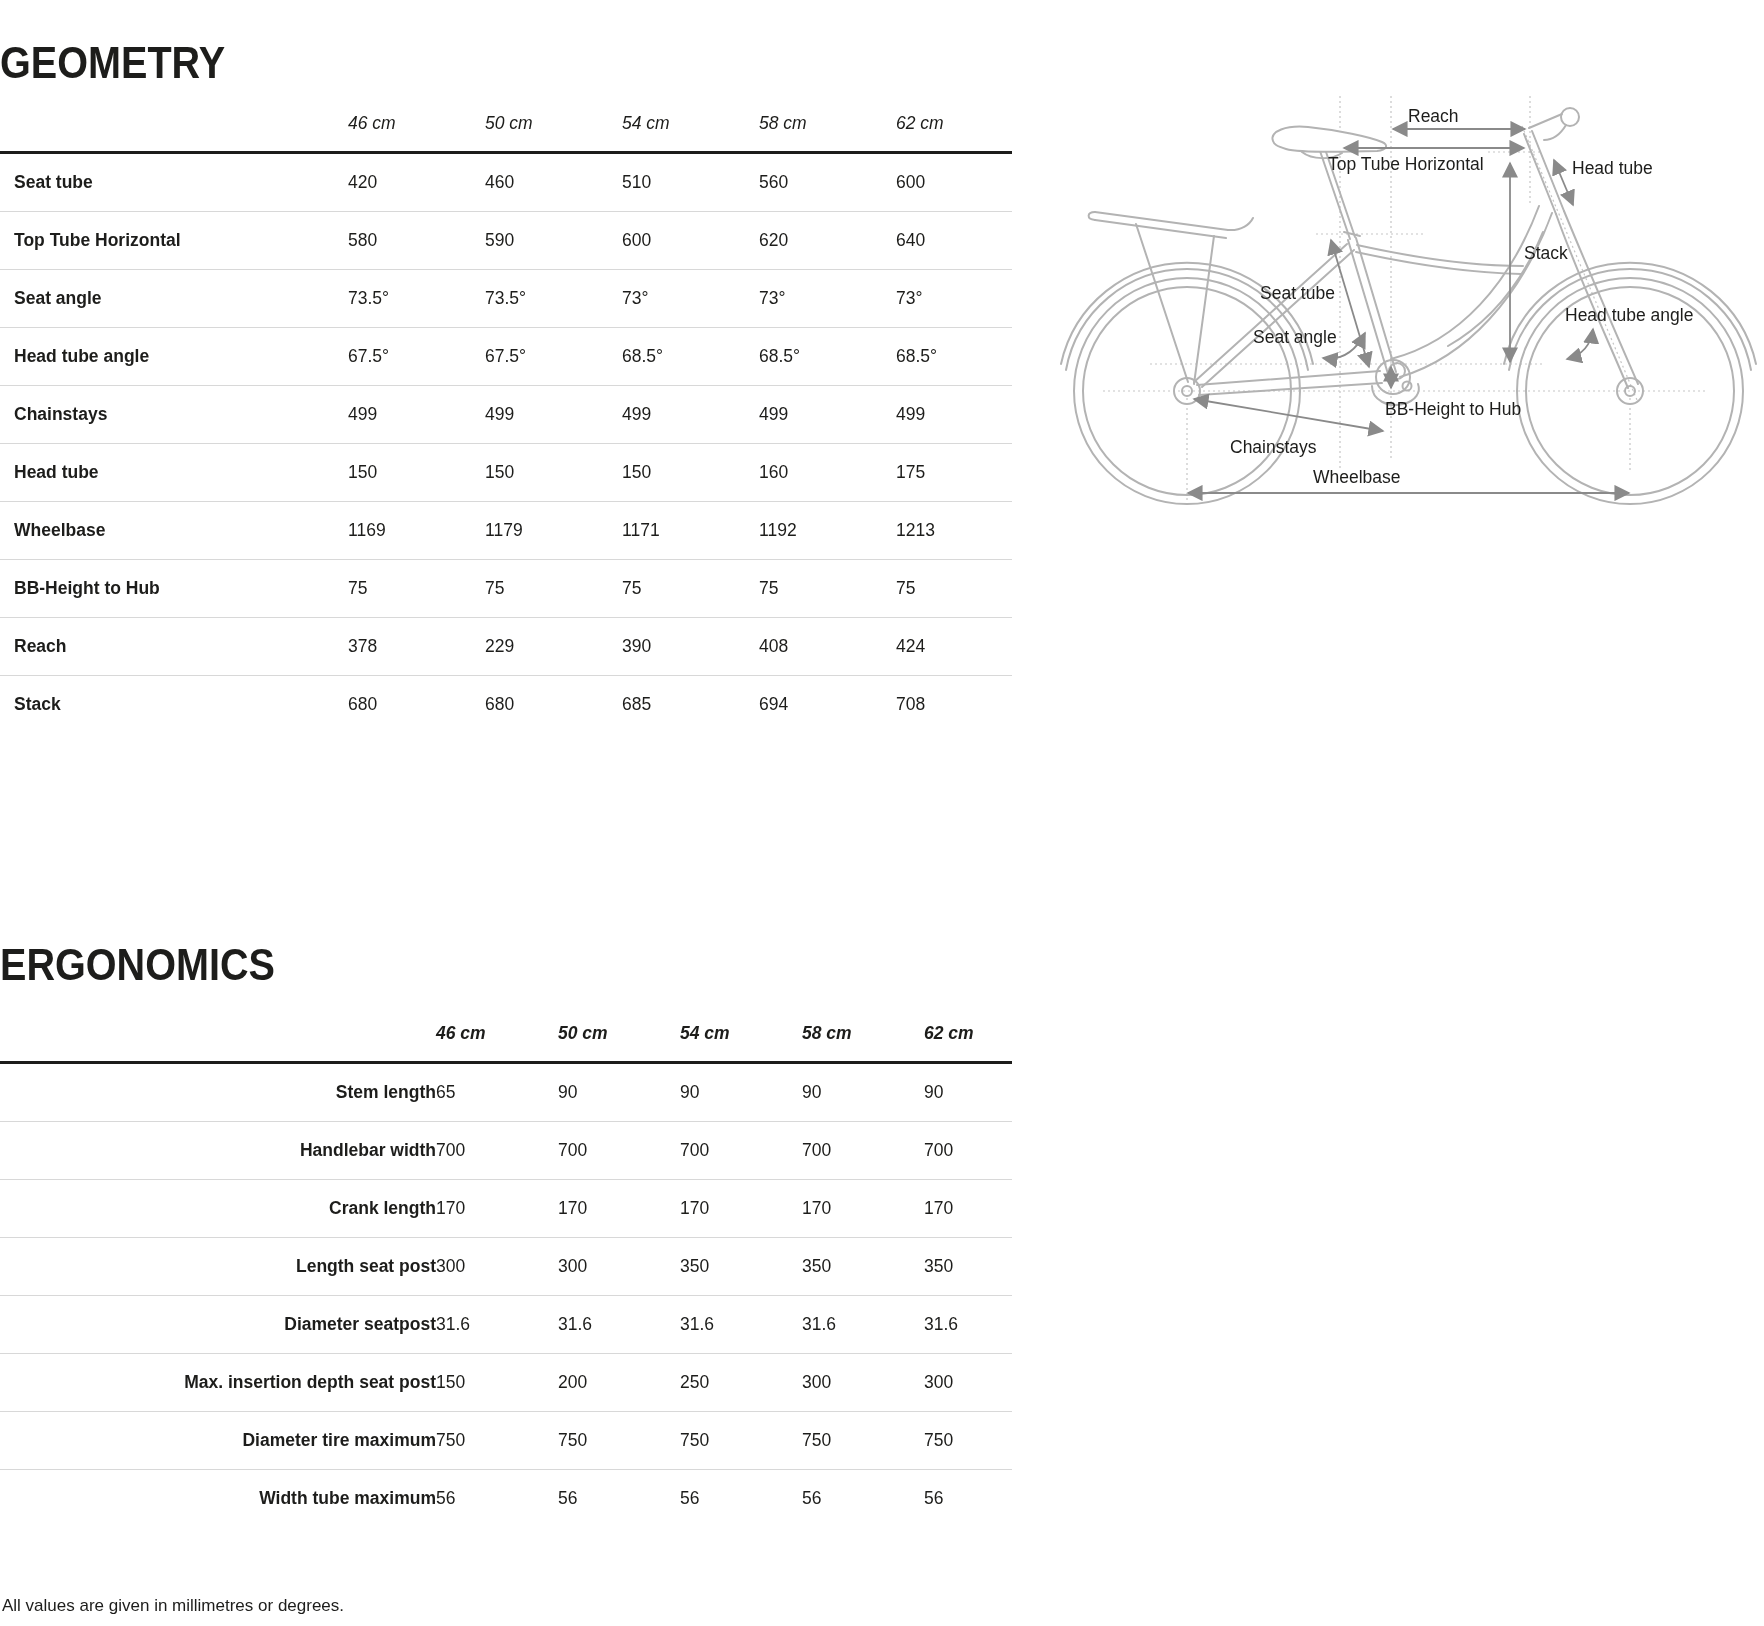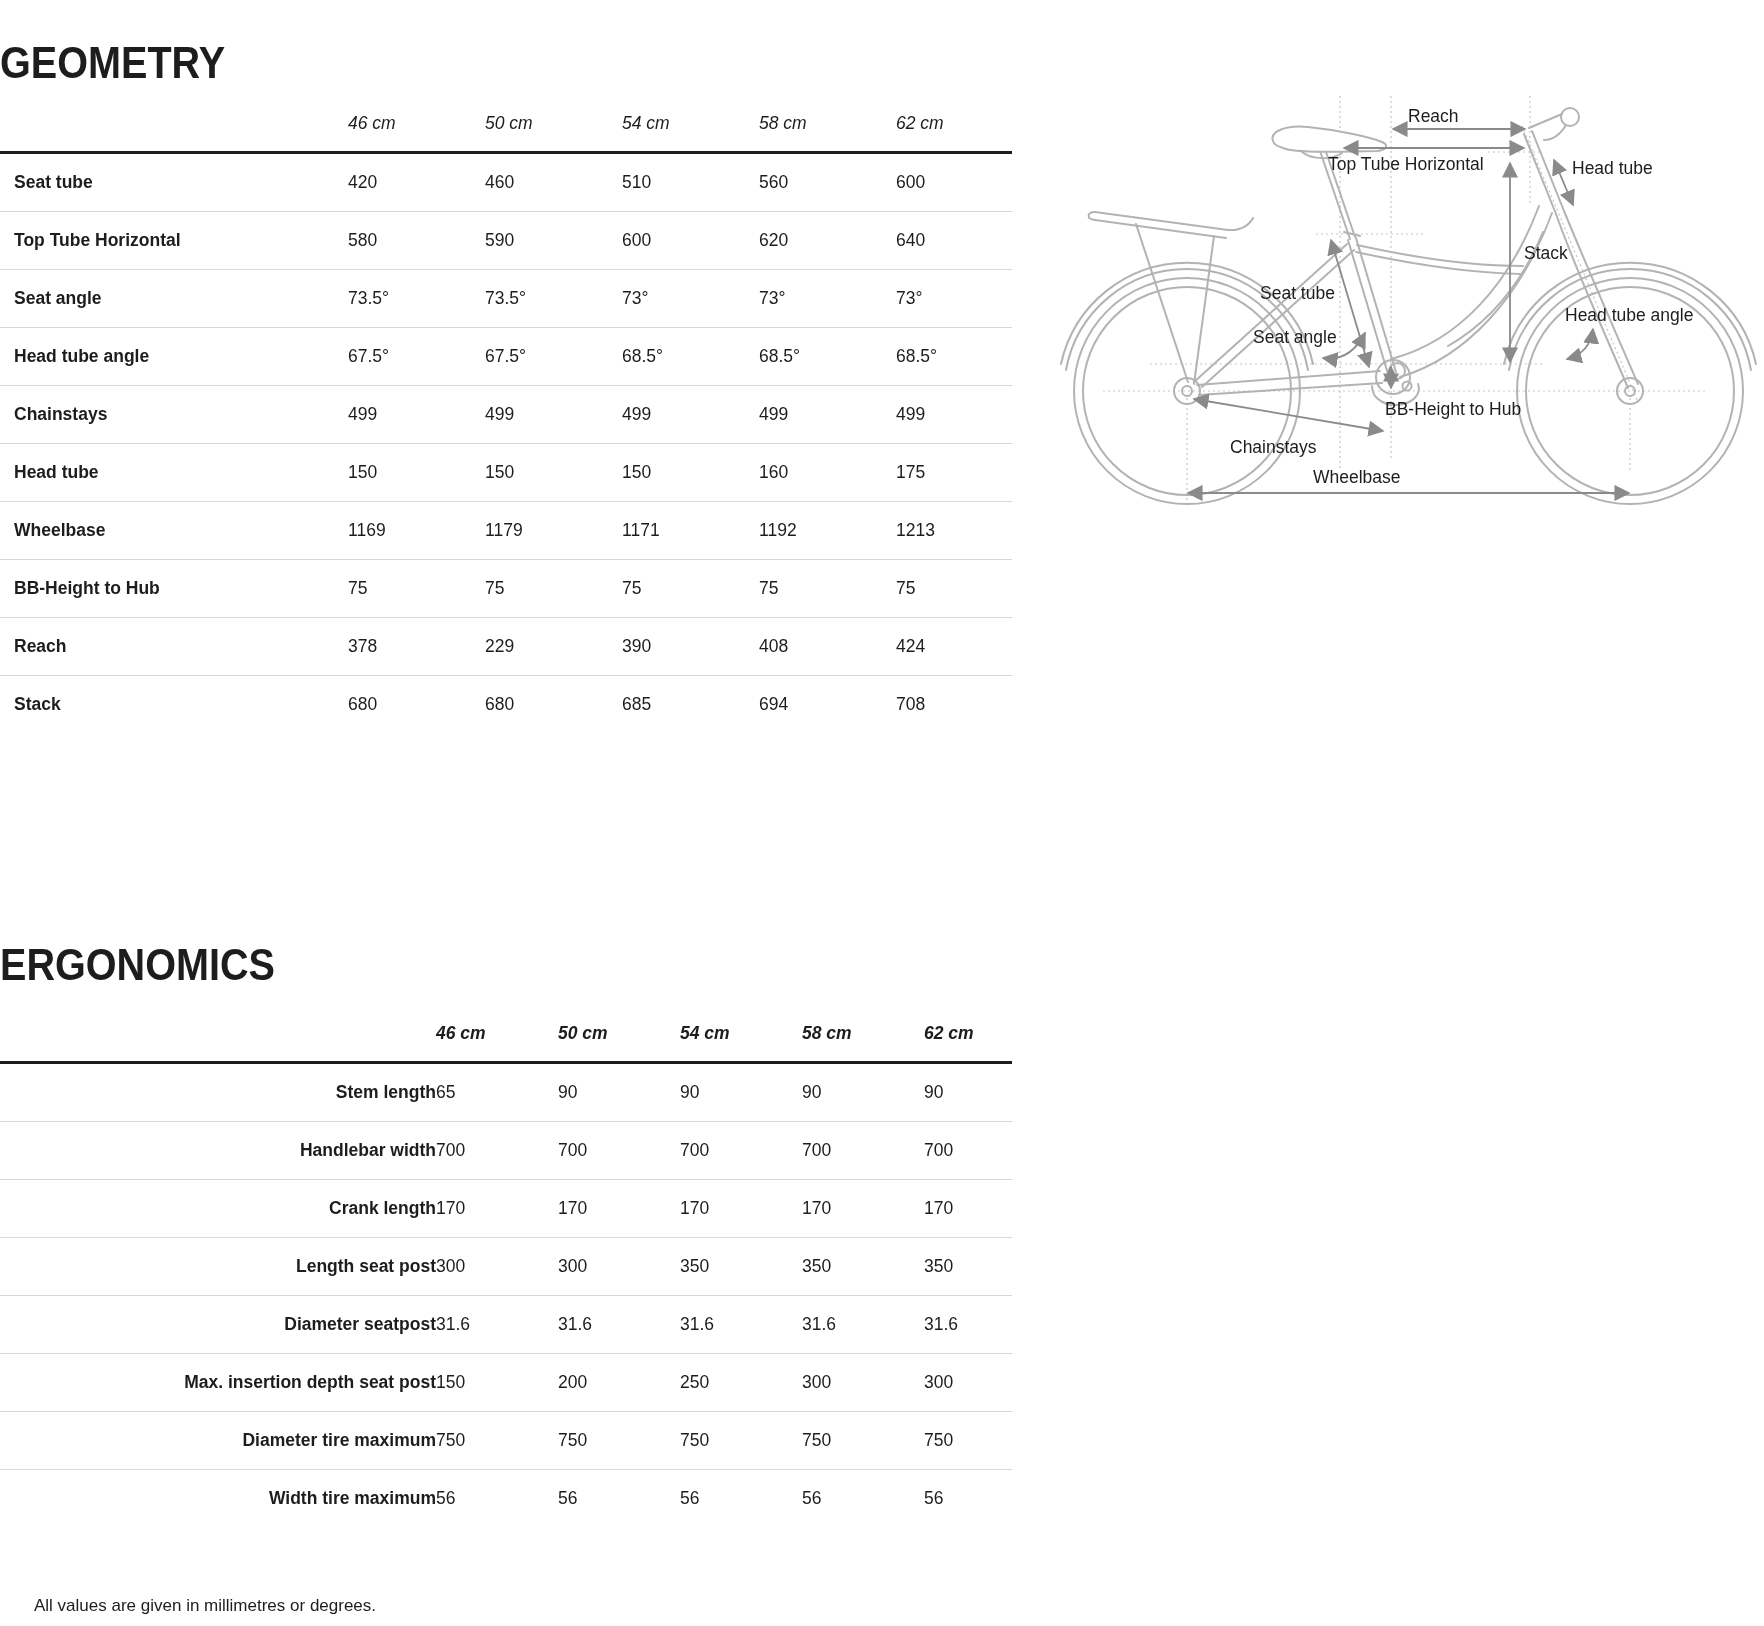--- a/index.html
+++ b/index.html
@@ -23,21 +23,21 @@
   .lbl{padding-left:14px;font-weight:bold;}
   .thead .lbl{font-weight:normal;}
   .t-geometry .lbl{width:348px;}
   .t-geometry .val{width:137px;}
   .t-geometry .val:last-child{width:116px;}
   .t-ergonomics .lbl{width:436px;text-align:right;}
   .t-ergonomics .val{width:122px;}
   .t-ergonomics .val:last-child{width:88px;}
   .hcell{font-weight:normal;font-style:italic;}
   .t-ergonomics .hcell.val{font-weight:bold;}
-  #footnote{position:absolute;left:2px;top:1596px;font-size:17px;margin-left:32px;}
+  #footnote{position:absolute;left:2px;top:1596px;font-size:17px;}
   #bike-diagram{position:absolute;left:965px;top:85px;width:800px;height:445px;}
   #bike-diagram text{font-family:"Liberation Sans",sans-serif;font-size:17.5px;fill:#1d1d1b;}
   .art{stroke:#b3b3b3;stroke-width:2;fill:none;stroke-linecap:round;}
   .artf{stroke:#b3b3b3;stroke-width:2;fill:#ffffff;}
   .dot{stroke:#c5c5c5;stroke-width:1.2;fill:none;stroke-dasharray:2 3;}
   .arr{stroke:#8a8a8a;stroke-width:1.8;fill:none;}
 </style>
 </head>
 <body>
 
@@ -300,21 +300,21 @@
     </div>
     <div class="trow">
       <div class="tcell lbl rowlabel">Diameter tire maximum</div>
       <div class="tcell val">750</div>
       <div class="tcell val">750</div>
       <div class="tcell val">750</div>
       <div class="tcell val">750</div>
       <div class="tcell val">750</div>
     </div>
     <div class="trow">
-      <div class="tcell lbl rowlabel">Width tire maximum</div>
+      <div class="tcell lbl rowlabel">Width tube maximum</div>
       <div class="tcell val">56</div>
       <div class="tcell val">56</div>
       <div class="tcell val">56</div>
       <div class="tcell val">56</div>
       <div class="tcell val">56</div>
     </div>
   </div>
 
 <div id="footnote">All values are given in millimetres or degrees.</div>
 

